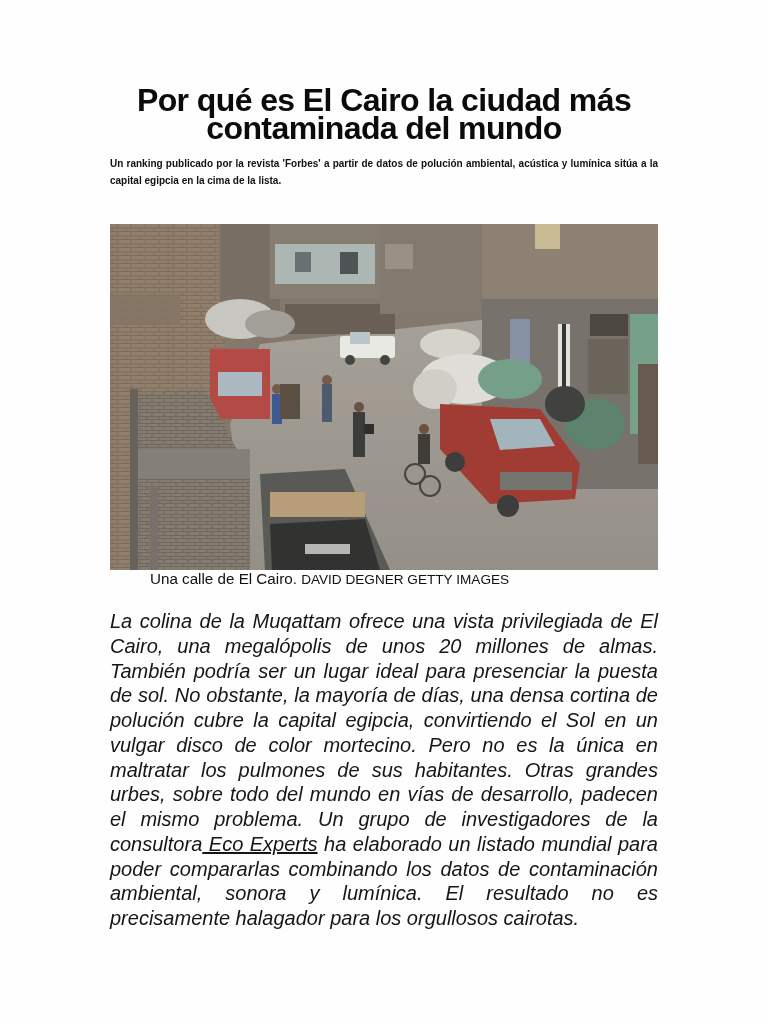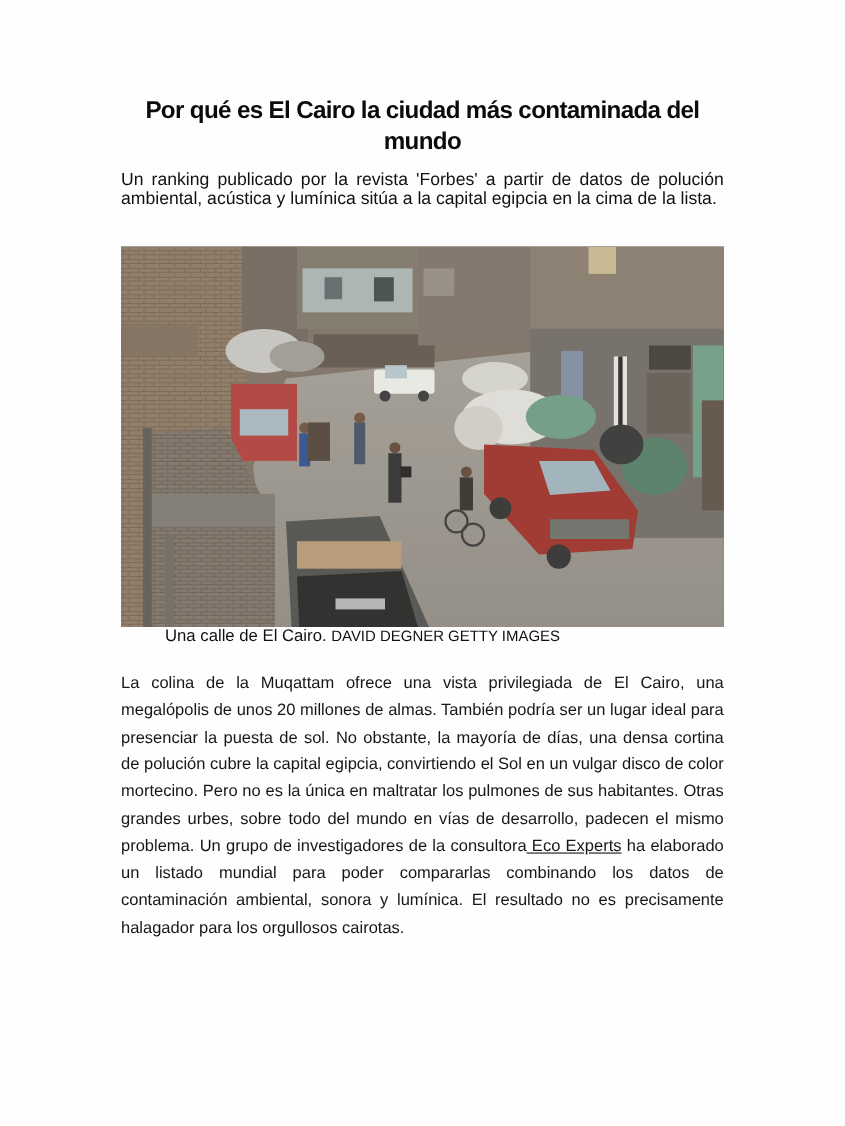--- a/index.html
+++ b/index.html
@@ -7,41 +7,41 @@
     width: 768px; height: 1024px; background: #fefefe; overflow: hidden;
   }
   body {
     position: relative;
     font-family: "Liberation Sans", sans-serif;
     color: #111;
   }
   .page { position: absolute; left: 110px; width: 548px; top: 0; }
   .title {
     position: absolute; left: -10px; width: 568px; top: 86px;
-    font-size: 22px; font-weight: bold; text-align: center;
+    font-size: 32px; font-weight: bold; text-align: center;
     line-height: 28px; letter-spacing: -0.6px; color: #0b0b0b;
   }
   .lede {
     position: absolute; left: 0; width: 548px; top: 155px;
-    font-size: 16px; font-weight: normal; text-align: justify;
+    font-size: 10px; font-weight: bold; text-align: justify;
     line-height: 17.2px; color: #111;
   }
   .photo {
     position: absolute; left: 0; top: 224px; width: 548px; height: 346px;
     overflow: hidden; background: #8a8178;
   }
   .photo svg { display: block; width: 548px; height: 346px; }
   .caption {
     position: absolute; left: 0; top: 569px; width: 560px;
     font-size: 15.2px; line-height: 20px; color: #111; white-space: nowrap; margin-left: 40px;
   }
   .caption .credit { font-size: 13.6px; }
   .body-text {
     position: absolute; left: 0; width: 548px; top: 609px;
-    font-size: 15px; line-height: 24.75px; text-align: justify; color: #161616;
+    font-size: 20px; line-height: 24.75px; text-align: justify; color: #161616; font-style: italic;
   }
   .body-text .link { text-decoration: underline; color: #161616; }
 </style>
 </head>
 <body>
 
 <div class="page">
 
   <h1 class="title">Por qué es El Cairo la ciudad más contaminada del mundo</h1>
 

